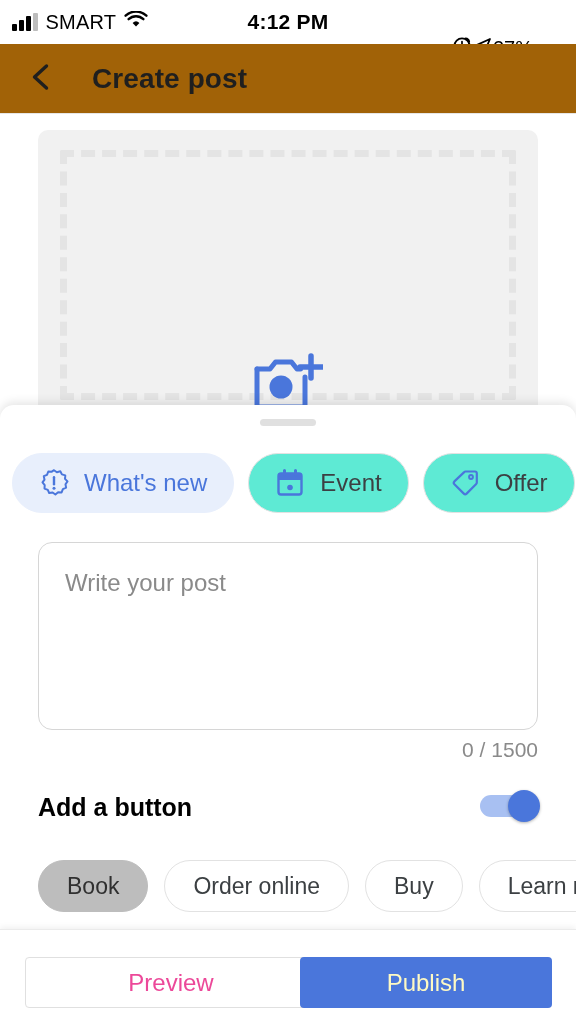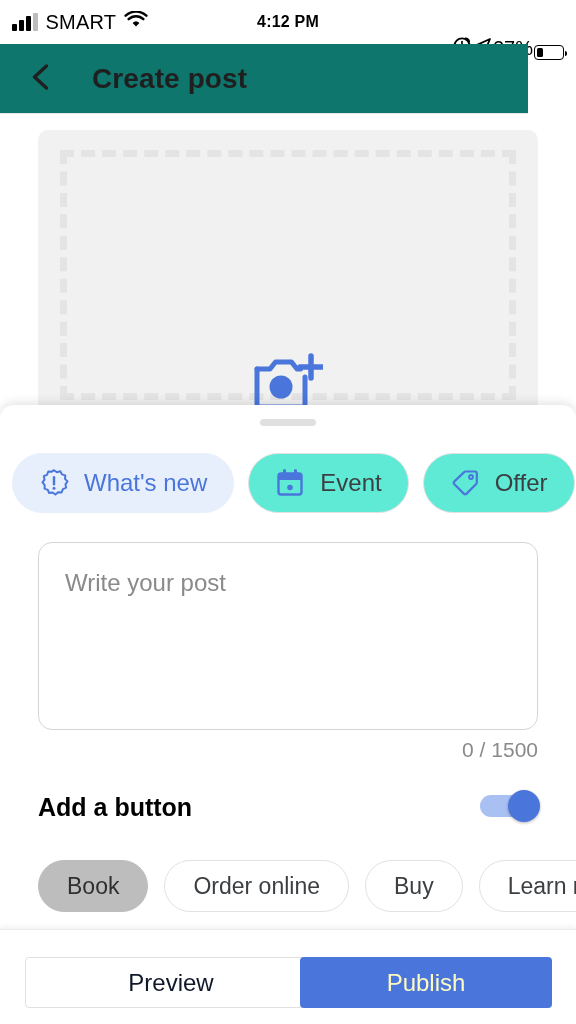--- a/index.html
+++ b/index.html
@@ -22,21 +22,21 @@
     display: flex; align-items: center;
     color: #000;
   }
   .sb-left {
     position: absolute; left: 12px; top: 0; height: 44px;
     display: flex; align-items: center; gap: 8px;
   }
   .sb-center {
     position: absolute; left: 0; width: 576px; top: 0; height: 44px;
     display: flex; align-items: center; justify-content: center;
-    font-size: 16px; font-weight: bold; letter-spacing: .2px;
+    font-size: 21px; font-weight: bold; letter-spacing: .2px;
   }
   .sb-right {
     position: absolute; right: 12px; top: 0; height: 44px;
     display: flex; align-items: flex-end; gap: 1px; margin-top: 16px;
   }
   .sb-carrier { font-size: 20px; font-weight: 400; letter-spacing: .2px; }
   .sb-pct { font-size: 20px; font-weight: 400; }
 
   .bars { display: flex; align-items: flex-end; gap: 2.5px; height: 18px; }
   .bars i { display: block; width: 4.5px; background: #000; border-radius: 1px; }
@@ -51,22 +51,22 @@
   }
   .batt::after {
     content:""; position: absolute; right: -4px; top: 4.5px;
     width: 2.4px; height: 5px; background: #000; border-radius: 0 2px 2px 0;
   }
   .batt > span { display: block; height: 100%; width: 27%; background: #000; border-radius: 1.5px; }
 
   
   .header {
     position: absolute; top: 44px; left: 0;
-    width: 528px; height: 70px;
-    background: #0f766e;
+    width: 576px; height: 70px;
+    background: #a16207;
     border-bottom: 1px solid #e6e6e6;
     display: flex; align-items: center;
   }
   .back-btn {
     width: 56px; height: 56px; margin-left: 14px;
     display: flex; align-items: center; justify-content: center;
     cursor: pointer;
   }
   .page-title {
     font-size: 28px; font-weight: bold; color: #1f1f1f;
@@ -202,21 +202,21 @@
     position: absolute; left: 0; bottom: 0;
     width: 576px; height: 95px;
     background: #fff;
     border-top: 1px solid #ebebeb;
     box-shadow: 0 -2px 6px rgba(0,0,0,.06);
   }
   .btn-preview {
     position: absolute; left: 25px; top: 27px;
     width: 292px; height: 51px;
     border: 1.5px solid #e0e0e0; border-radius: 4px;
-    background: #fff; color: #0f172a;
+    background: #fff; color: #ec4899;
     font-size: 24px; font-family: "Liberation Sans", sans-serif;
     display: flex; align-items: center; justify-content: center;
     cursor: pointer;
   }
   .btn-publish {
     position: absolute; left: 300px; top: 27px;
     width: 252px; height: 51px;
     border: none; border-radius: 4px;
     background: #4a76db; color: #fef9c3;
     font-size: 24px; font-family: "Liberation Sans", sans-serif;

